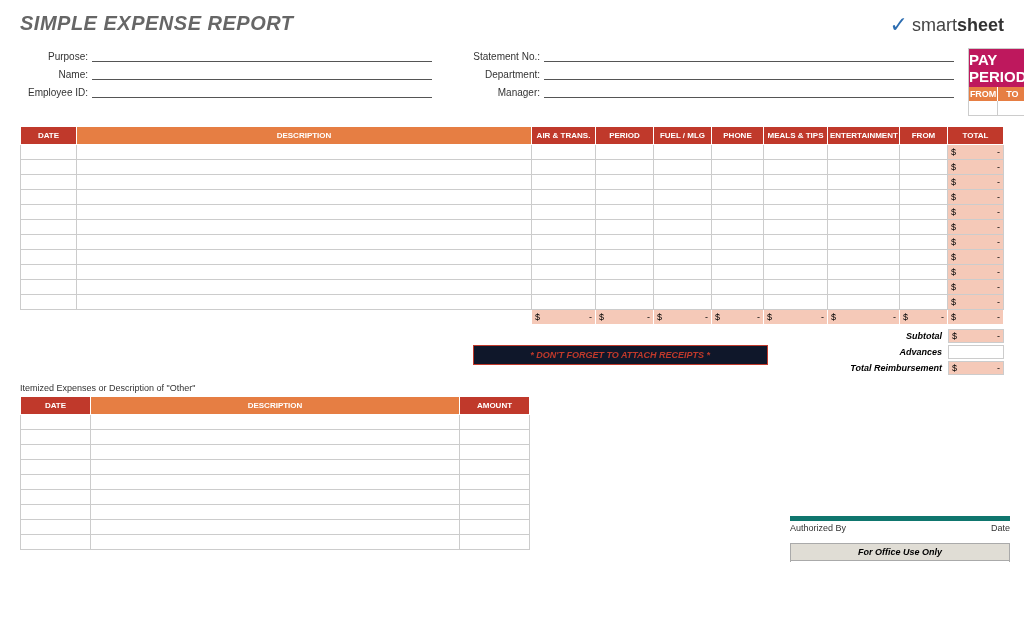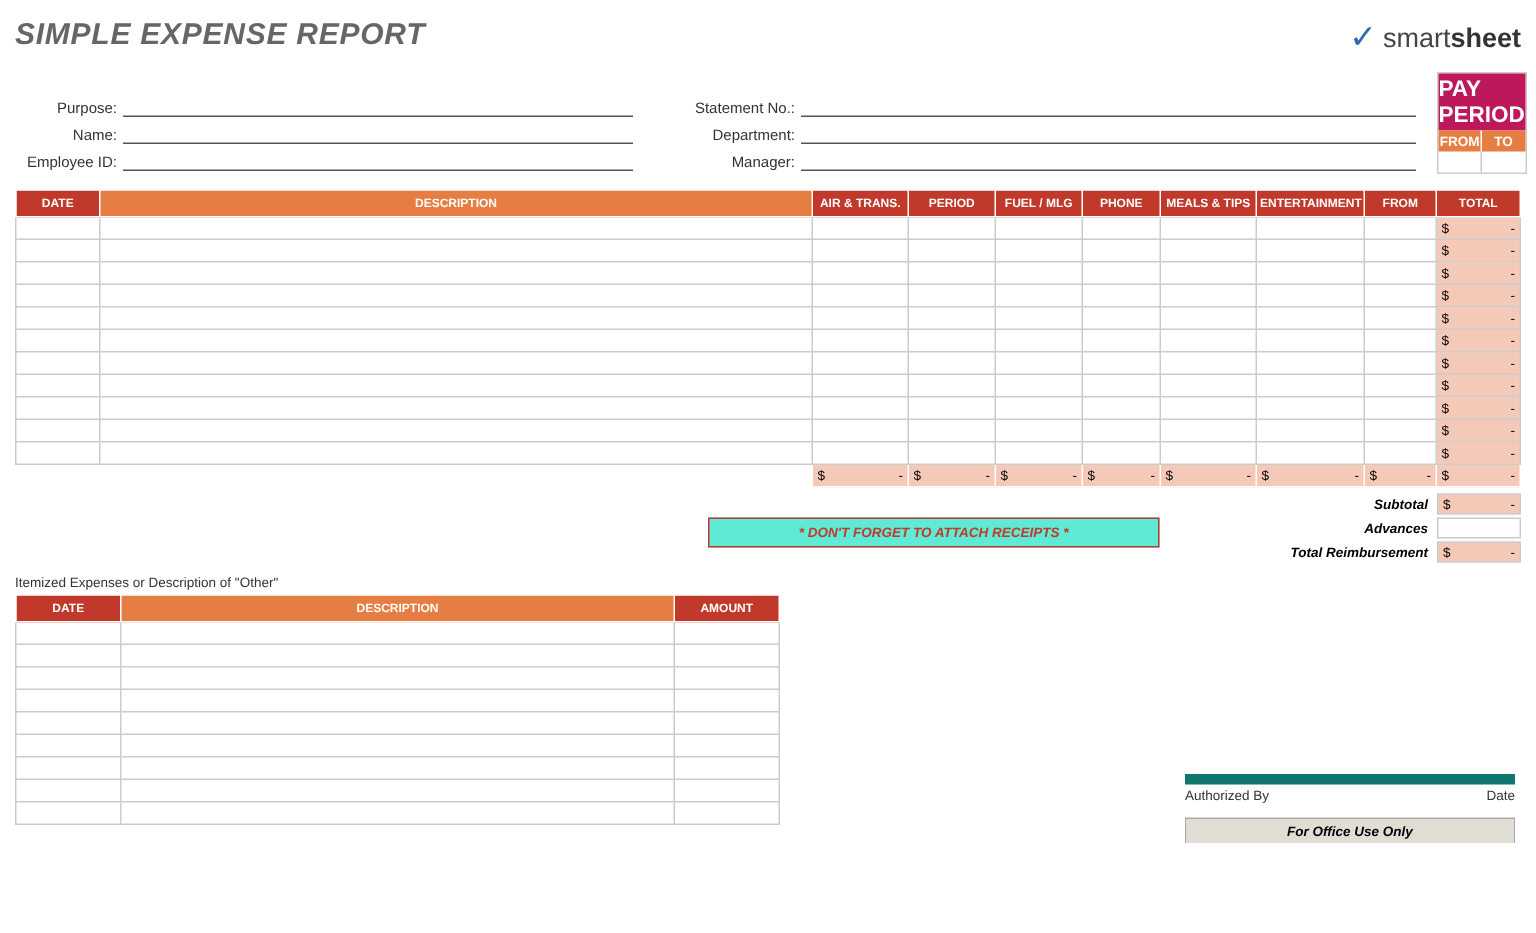--- a/index.html
+++ b/index.html
@@ -1,27 +1,27 @@
 <!DOCTYPE html>
 <html><head>
 <meta charset="utf-8">
 <style>
   * { box-sizing: border-box; margin: 0; padding: 0; }
   body { font-family: Arial, sans-serif; font-size: 10px; background: #fff; width: 1024px; }
-  .page { padding: 12px 10px; }
+  .page { padding: 12px 20px; }
   .header-row { display: flex; justify-content: space-between; align-items: flex-start; }
   .title { font-size: 20px; font-weight: bold; color: #666; font-style: italic; letter-spacing: 0.5px; }
   .logo { display: flex; align-items: center; gap: 4px; font-size: 18px; color: #333; }
   .logo .check { color: #2b6cb0; font-size: 22px; }
   .logo .smart { font-weight: 300; color: #444; }
   .logo .sheet { font-weight: 700; color: #333; }
 
   .top-area { display: flex; gap: 14px; margin-top: 10px; align-items: flex-start; }
   .fields-block { flex: 1; display: flex; gap: 40px; }
-  .field-col { display: flex; flex-direction: column; gap: 4px; margin-top: 16px; }
+  .field-col { display: flex; flex-direction: column; gap: 4px; }
   .field-row { display: flex; align-items: flex-end; gap: 4px; }
   .field-label { font-size: 10px; color: #333; min-width: 68px; text-align: right; }
   .field-line { border-bottom: 1px solid #555; height: 14px; display: inline-block; }
   .field-line.w1 { width: 340px; }
   .field-line.w2 { width: 410px; }
 
   .payperiod { width: 110px; border: 1px solid #ccc; }
   .payperiod-head { background: #be185d; color: #fff; font-size: 15px; text-align: left; font-weight: bold; padding: 2px 0; }
   .payperiod-sub { display: flex; background: #e67e43; color: #fff; font-size: 9px; font-weight: bold; text-align: center; }
   .payperiod-sub div { flex: 1; padding: 2px 0; border-right: 1px solid #fff; }
@@ -34,36 +34,36 @@
   .main-table th { background: #c0392b; color: #fff; font-size: 8px; font-weight: bold; padding: 4px 2px; border: 1px solid #fff; text-align: center; }
   .main-table th.or1 { background: #e67e43; }
   .main-table td { border: 1px solid #ccc; height: 15px; font-size: 9px; padding: 0 3px; }
   .main-table .totcell { background: #f5c9b8; text-align: right; }
   .main-table .totcell span.d { float: left; }
   .main-table .sumrow td { background: #f5c9b8; text-align: right; border: 1px solid #fff; }
   .main-table .sumrow td span.d { float: left; }
 
   .mid-row { display: flex; margin-top: 4px; }
   .mid-spacer { flex: 0 0 46%; }
-  .receipt-note { flex: 0 0 30%; background: #5eead4; color: #c0392b; font-size: 9px; font-weight: bold; text-align: center; padding: 4px; border: 1px solid #c0392b; font-style: italic; }
+  .receipt-note { flex: 0 0 30%; background: #0f172a; color: #c0392b; font-size: 9px; font-weight: bold; text-align: center; padding: 4px; border: 1px solid #c0392b; font-style: italic; }
   .summary-block { flex: 1; font-size: 9px; }
   .summary-line { display: flex; justify-content: flex-end; align-items: center; gap: 0; margin-bottom: 2px; }
   .summary-line .lab { text-align: right; padding-right: 6px; font-weight: bold; width: 130px; font-style: italic; }
   .summary-line .val { width: 56px; background: #f5c9b8; height: 14px; border: 1px solid #ccc; text-align: right; padding: 1px 3px; }
   .summary-line .val span.d { float: left; }
   .summary-line .val.blank { background: #fff; }
 
   .itemized-label { font-size: 9px; color: #333; margin-top: 6px; }
   .item-table { width: 510px; border-collapse: collapse; margin-top: 3px; table-layout: fixed; }
   .item-table th { background: #c0392b; color: #fff; font-size: 8px; font-weight: bold; padding: 4px 2px; border: 1px solid #fff; text-align: center; }
   .item-table th.or1 { background: #e67e43; }
   .item-table td { border: 1px solid #ccc; height: 15px; }
 
   .bottom-right { position: absolute; right: 14px; top: 516px; width: 220px; }
-  .sig-row { display: flex; justify-content: space-between; font-size: 9px; color: #333; border-top: 7px solid #0f766e; padding-top: 2px; margin-bottom: 10px; }
+  .sig-row { display: flex; justify-content: space-between; font-size: 9px; color: #333; border-top: 5px solid #0f766e; padding-top: 2px; margin-bottom: 10px; }
   .office-box { border: 1px solid #aaa; }
   .office-head { background: #e0ddd5; font-size: 9px; font-style: italic; font-weight: bold; text-align: center; padding: 3px; border-bottom: 1px solid #aaa; }
   .office-body { height: 50px; }
 
   .wrap { position: relative; }
 </style>
 </head>
 <body>
 
 <div class="page wrap">

